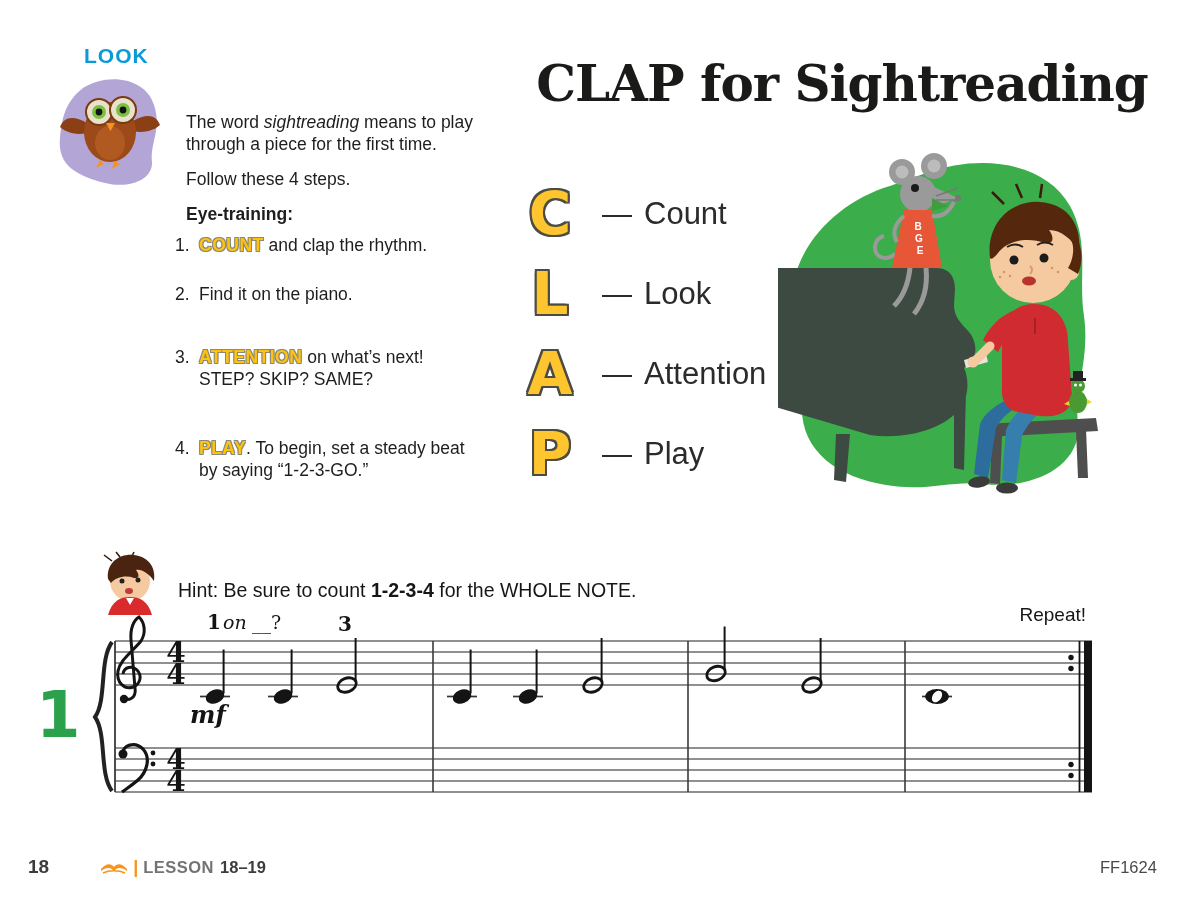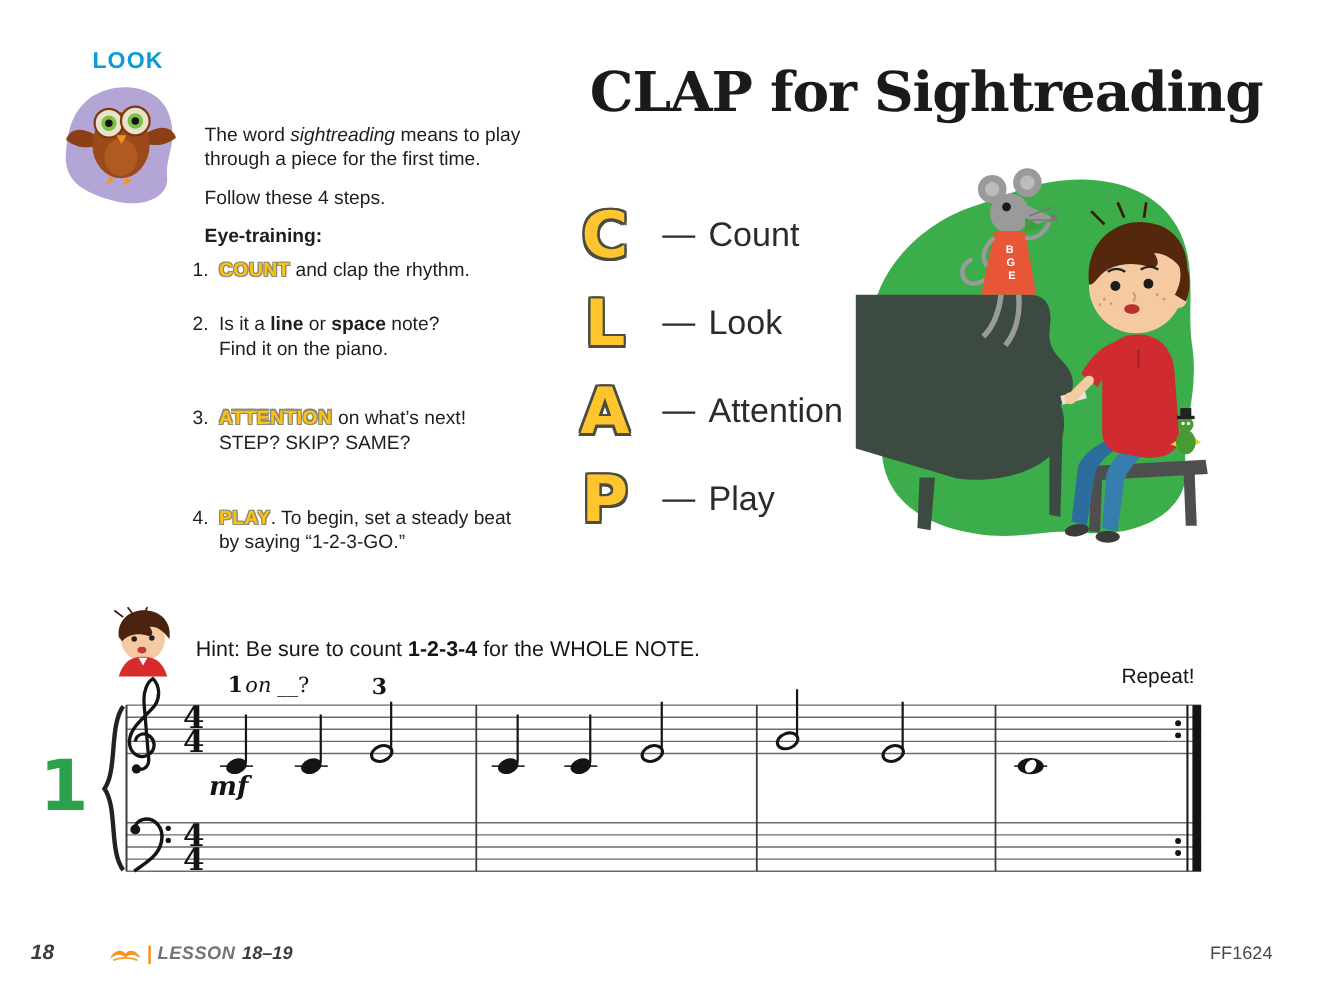--- a/index.html
+++ b/index.html
@@ -37,21 +37,21 @@
   .clap-word{margin-left:8px;font-size:31px;color:#2b2b2b;}
 
   .scene-svg{left:778px;top:148px;}
   .hint-icon-svg{left:98px;top:551px;}
   .hint-text{left:178px;top:579px;font-size:19.5px;color:#161616;}
 
   .ex-number{left:36px;top:678px;font-size:64px;font-weight:900;color:#2aa14a;
              font-family:"DejaVu Sans",sans-serif;}
   .music-svg{left:0;top:595px;}
 
-  .footer{left:28px;top:856px;display:flex;align-items:center;font-size:17px;font-style:italic;}
+  .footer{left:28px;top:856px;display:flex;align-items:center;font-size:17px;}
   .footer .pgnum{font-weight:bold;color:#3c3c3b;font-size:19px;}
   .footer .book{margin-left:50px;}
   .footer .sep{color:#f7941e;font-weight:bold;margin:0 5px 0 4px;font-size:18px;}
   .footer .lesson{color:#737373;font-weight:800;letter-spacing:.5px;font-size:16.5px;}
   .footer .range{color:#3c3c3b;font-weight:800;margin-left:6px;font-size:16.5px;}
   .code{left:1100px;top:858px;font-size:16.5px;color:#4a4a49;}
 </style>
 </head>
 <body>
 
@@ -83,21 +83,20 @@
 </div>
 
 <div class="abs steps">
   <div class="step step-1">
     <span class="num">1.</span>
     <div><span class="kw">COUNT</span><span> and clap the rhythm.</span></div>
   </div>
   <div class="step step-2">
     <span class="num">2.</span>
     <div>
-      <div><span>Is it a </span><span class="bold">line</span><span> or </span><span class="bold">space</span><span> note?</span></div>
       <div>Find it on the piano.</div>
     </div>
   </div>
   <div class="step step-3">
     <span class="num">3.</span>
     <div>
       <div><span class="kw">ATTENTION</span><span> on what’s next!</span></div>
       <div>STEP? SKIP? SAME?</div>
     </div>
   </div>

